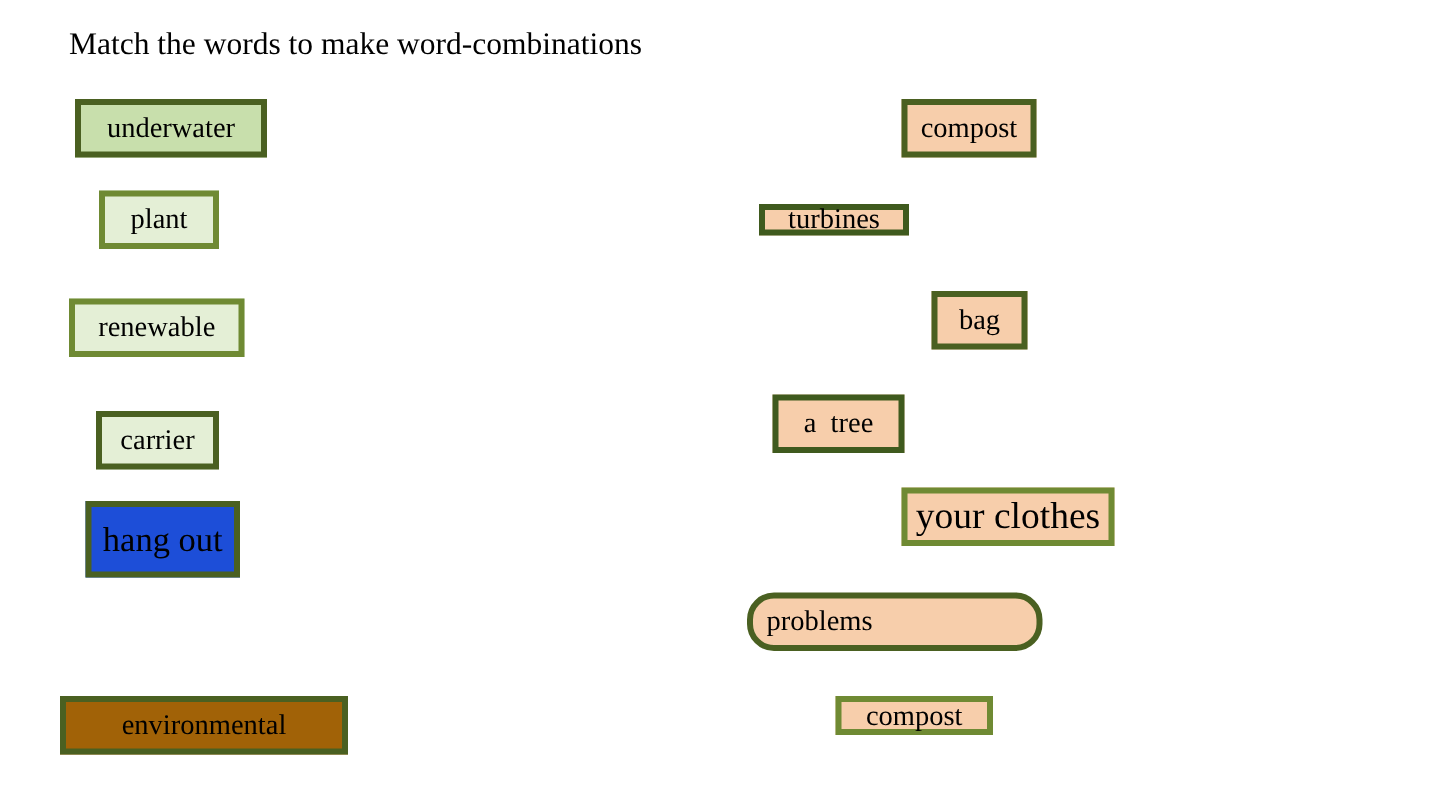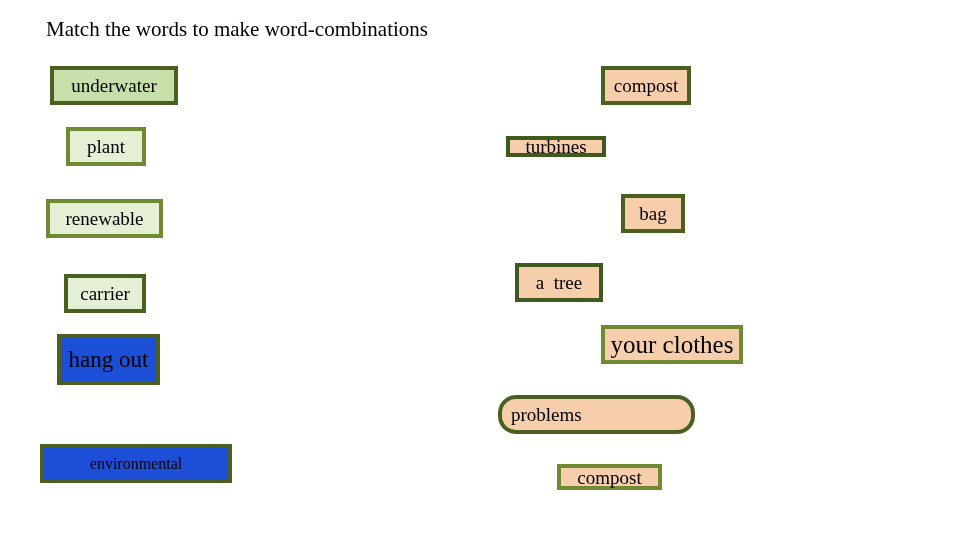--- a/index.html
+++ b/index.html
@@ -47,21 +47,21 @@
   <div id="title">Match the words to make word-combinations</div>
 
   <div id="left-col"></div>
   <div id="right-col"></div>
 
 <div class="word-box align-center" style="left: 50px; top: 66px; width: 128px; height: 39px; background: rgb(200, 223, 172); border: 4px solid rgb(74, 96, 33); font-size: 19px;">underwater</div>
     <div class="word-box align-center" style="left: 66px; top: 127px; width: 80px; height: 39px; background: rgb(228, 239, 214); border: 4px solid rgb(111, 138, 51); font-size: 19px;">plant</div>
     <div class="word-box align-center" style="left: 64px; top: 274px; width: 82px; height: 39px; background: rgb(228, 239, 214); border: 4px solid rgb(74, 96, 33); font-size: 19px;">carrier</div>
     <div class="word-box align-center" style="left: 46px; top: 199px; width: 117px; height: 39px; background: rgb(228, 239, 214); border: 4px solid rgb(111, 138, 51); font-size: 19px;">renewable</div>
     <div class="word-box align-center" style="left: 57px; top: 334px; width: 103px; height: 51px; background: #1d4ed8; border: 4px solid rgb(74, 96, 33); font-size: 23px;">hang out</div>
-    <div class="word-box align-center" style="left: 40px; top: 444px; width: 192px; height: 39px; background: #1d4ed8; border: 4px solid rgb(74, 96, 33); font-size: 16px;">environmental</div>
+    <div class="word-box align-center" style="left: 40px; top: 464px; width: 192px; height: 39px; background: #a16207; border: 4px solid rgb(74, 96, 33); font-size: 19px;">environmental</div>
     <div class="word-box align-center" style="left: 601px; top: 66px; width: 90px; height: 39px; background: rgb(247, 206, 171); border: 4px solid rgb(74, 96, 33); font-size: 19px;">compost</div>
     <div class="word-box align-center" style="left: 506px; top: 136px; width: 100px; height: 21px; background: rgb(247, 206, 171); border: 4px solid rgb(63, 90, 30); font-size: 19px;">turbines</div>
     <div class="word-box align-center" style="left: 621px; top: 194px; width: 64px; height: 39px; background: rgb(247, 206, 171); border: 4px solid rgb(74, 96, 33); font-size: 19px;">bag</div>
     <div class="word-box align-center" style="left: 515px; top: 263px; width: 88px; height: 39px; background: rgb(247, 206, 171); border: 4px solid rgb(63, 90, 30); font-size: 19px;">a  tree</div>
     <div class="word-box align-center" style="left: 601px; top: 325px; width: 142px; height: 39px; background: rgb(247, 206, 171); border: 4px solid rgb(111, 138, 51); font-size: 25px;">your clothes</div>
     <div class="word-box align-left" style="left: 498px; top: 395px; width: 197px; height: 39px; background: rgb(247, 206, 171); border: 4px solid rgb(74, 96, 33); font-size: 19px; padding-left: 9px;">problems</div>
     <div class="word-box align-center" style="left: 557px; top: 464px; width: 105px; height: 26px; background: rgb(247, 206, 171); border: 4px solid rgb(111, 138, 51); font-size: 19px;">compost</div>
   </div>
 
 </body></html>

